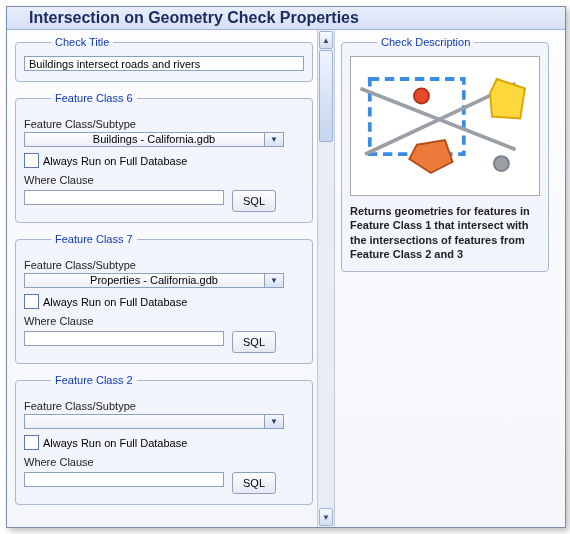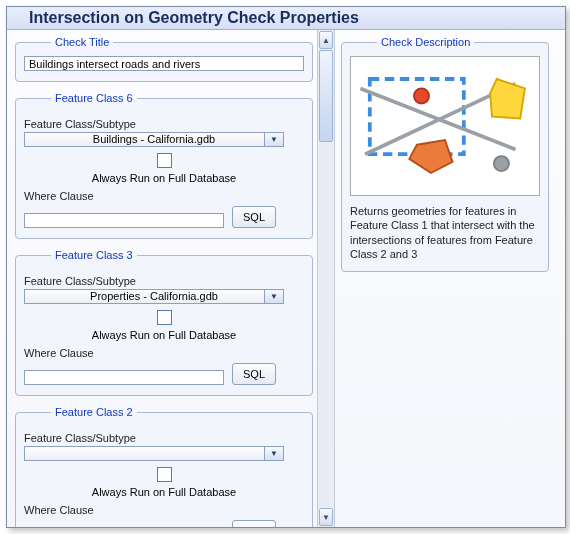--- a/index.html
+++ b/index.html
@@ -101,42 +101,42 @@
     width: 260px; position:relative; text-align:center;
     background: linear-gradient(#fdfdfe,#eceff6);
   }
   .combo .arrow {
     position:absolute; right:0; top:0; bottom:0; width:18px;
     border-left:1px solid #8ea0c0;
     display:flex;align-items:center;justify-content:center;
     background: linear-gradient(#f5f8fe,#d7e0f2);
     color:#2b3b66; font-size:8px;
   }
-  .row { display:flex; align-items:center; gap:4px; margin-top:6px;flex-direction:column;}
+  .row { display:flex; align-items:center; gap:4px; margin-top:6px;}
   .checkbox {
     width:13px;height:13px;border:1px solid #5a79b4;background:#fff;flex:0 0 auto;
   }
-  .whererow { display:flex; align-items:flex-end; gap:8px; margin-top:4px;}
+  .whererow { display:flex; align-items:flex-start; gap:8px; margin-top:4px;}
   .whererow input.text { width: 200px; }
   button.sql {
     height: 22px; width: 44px;
     border: 1px solid #8ea0c0;
     background: linear-gradient(#fdfdfe,#e4e9f3);
     border-radius: 3px;
     font: inherit;
   }
   .desc-diagram {
     border: 1px solid #aaa;
     background: #fff;
     height: 140px;
     width: 100%;
     margin-bottom: 8px;
     box-sizing: border-box;
   }
-  .desc-text { color:#222; line-height: 1.3; }
+  .desc-text { color:#222; line-height: 1.3; font-weight: bold; }
 </style>
 </head>
 <body>
 
 <div class="window">
   <div class="titlebar">
     <span>Intersection on Geometry Check Properties</span>
   </div>
   <div class="content">
 
@@ -159,21 +159,21 @@
           <span>Always Run on Full Database</span>
         </div>
         <div class="label" style="margin-top:6px">Where Clause</div>
         <div class="whererow">
           <input class="text" type="text" value="" style="">
           <button class="sql">SQL</button>
         </div>
       </fieldset>
 
       <fieldset class="group">
-        <legend>Feature Class 3</legend>
+        <legend>Feature Class 7</legend>
         <div class="label">Feature Class/Subtype</div>
         <div class="combo">
           <span>Properties -  California.gdb</span>
           <span class="arrow">▼</span>
         </div>
         <div class="row">
           <span class="checkbox"></span>
           <span>Always Run on Full Database</span>
         </div>
         <div class="label" style="margin-top:6px">Where Clause</div>

